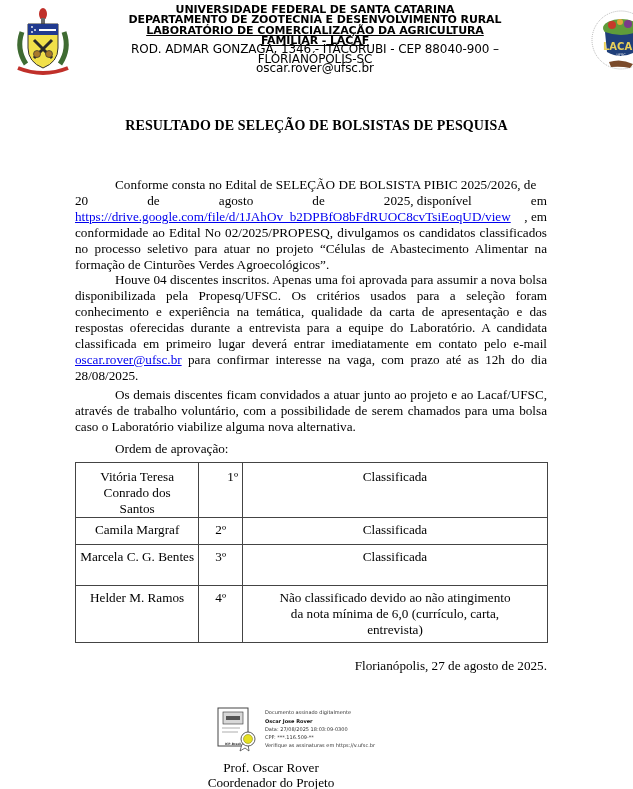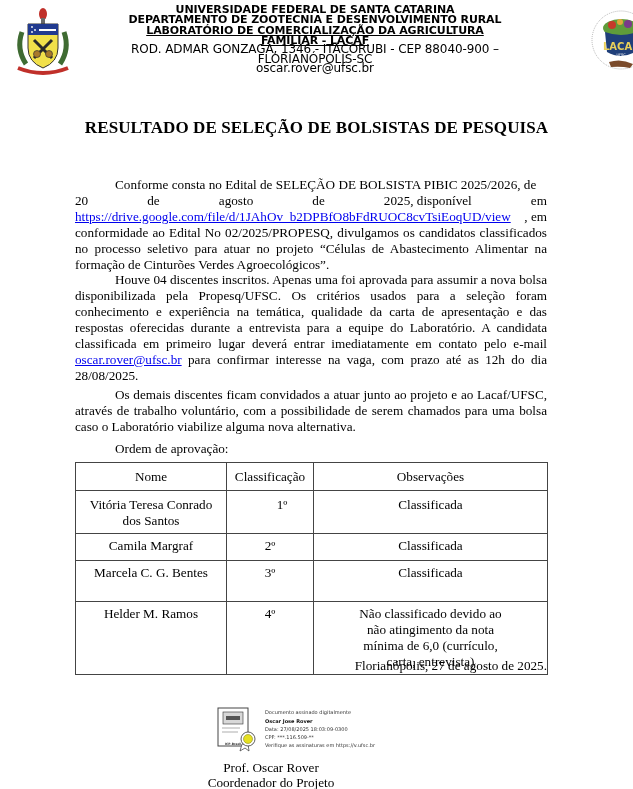--- a/index.html
+++ b/index.html
@@ -2,21 +2,21 @@
 <html><head>
 <meta charset="utf-8">
 <style>
   html, body { margin:0; padding:0; background:#ffffff; }
   body { width:633px; height:789px; position:relative; overflow:hidden; font-family:"Liberation Serif", serif; color:#000; }
   .abs { position:absolute; }
   .hdr { position:absolute; left:120px; width:390px; top:5px; text-align:center; font-family:"DejaVu Sans", sans-serif; line-height:9.5px; }
   .hdr .b { font-weight:bold; font-size:11px; letter-spacing:-0.1px; }
   .hdr .n { font-size:12px; letter-spacing:-0.1px;text-align:center; }
   .hdr .u { text-decoration:underline; }
-  .title { position:absolute; top:118px; left:0; width:633px; text-align:center; font-weight:bold; font-size:17px; letter-spacing:0.1px; }
+  .title { position:absolute; top:118px; left:0; width:633px; text-align:center; font-weight:bold; font-size:14px; letter-spacing:0.1px; }
   .para { position:absolute; left:75px; width:472px; font-size:13.2px; line-height:16px; text-align:justify; }
   .para .ind { display:inline-block; width:40px; }
   a.link { color:#1a0dab; text-decoration:underline; color:#0000ee; }
   .spread { display:flex; justify-content:space-between; }
   table.res { position:absolute; left:75px; top:462px; width:473px; border-collapse:collapse; font-size:13.2px; }
   table.res td, table.res th { border:1.3px solid #444; text-align:center; vertical-align:top; padding:4px 4px 4px 4px; font-weight:normal; line-height:16px; }
   table.res th { padding:6px 4px 5px; }
   .c1 { width:142px; } .c2 { width:78px; }
   .date { position:absolute; top:658px; right:86px; font-size:13.2px; }
   .sigbox { position:absolute; left:216px; top:706px; width:44px; height:46px; }
@@ -88,25 +88,20 @@
 </div>
 
 <div class="para" style="top:272px;"><span class="ind"></span><span>Houve 04 discentes inscritos. Apenas uma foi aprovada para assumir a nova bolsa disponibilizada pela Propesq/UFSC. Os critérios usados para a seleção foram conhecimento e experiência na temática, qualidade da carta de apresentação e das respostas oferecidas durante a entrevista para a equipe do Laboratório. A candidata classificada em primeiro lugar deverá entrar imediatamente em contato pelo e-mail </span><a class="link">oscar.rover@ufsc.br</a><span> para confirmar interesse na vaga, com prazo até as 12h do dia 28/08/2025.</span></div>
 
 <div class="para" style="top:387px;"><span class="ind"></span><span>Os demais discentes ficam convidados a atuar junto ao projeto e ao Lacaf/UFSC, através de trabalho voluntário, com a possibilidade de serem chamados para uma bolsa caso o Laboratório viabilize alguma nova alternativa.</span></div>
 
 <div class="para" style="top:441px;"><span class="ind"></span><span>Ordem de aprovação:</span></div>
 
 <table class="res">
   <tbody>
-      <tr>
-    <th class="c1">Nome</th>
-    <th class="c2">Classificação</th>
-    <th>Observações</th>
-  </tr>
   <tr style="height:43px;">
     <td style="padding:6px 12px 0;">Vitória Teresa Conrado dos Santos</td>
     <td style="padding-top:6px;padding-left:28px;">1º</td>
     <td style="padding-top:6px;">Classificada</td>
   </tr>
   <tr style="height:27px;">
     <td>Camila Margraf</td>
     <td>2º</td>
     <td>Classificada</td>
   </tr>

